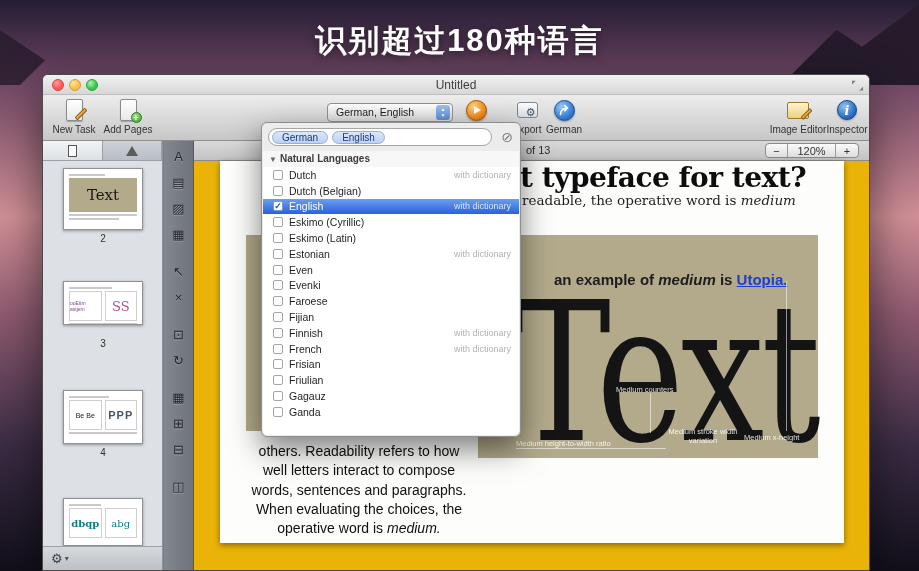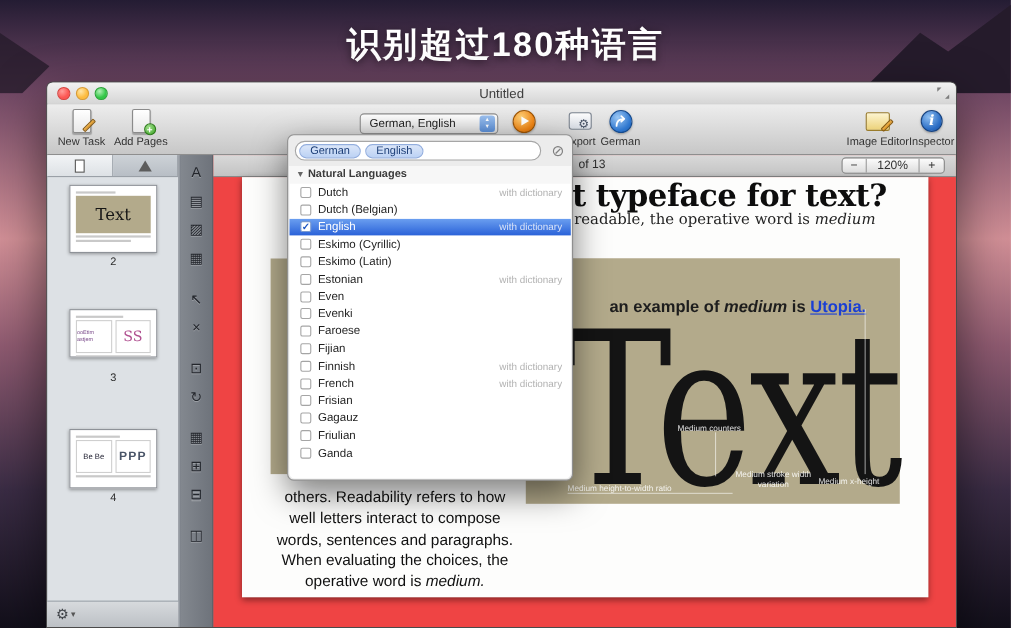--- a/index.html
+++ b/index.html
@@ -85,21 +85,21 @@
     background:linear-gradient(180deg,#d7dadd,#bcc0c5); border-top:1px solid #9aa0a7;
     display:flex; align-items:center; padding-left:8px; gap:2px; color:#3f4348; }
   .gear { font-size:13px; }  .gear-caret { font-size:8px; color:#555; }
 
   .toolstrip { position:absolute; left:121px; top:0; width:30px; bottom:0;
     background:linear-gradient(90deg,#83888f,#6e737b); border-right:1px solid #565a60; }
   .tool { width:24px; height:21px; margin:5px auto 0; color:#23262c; font-size:13px; line-height:21px; text-align:center;
     text-shadow:0 1px 0 rgba(255,255,255,.25); }
   .tool.gap { margin-top:16px; }
 
-  .docarea { position:absolute; left:151px; top:0; right:0; bottom:0; background:#ef4444; }
+  .docarea { position:absolute; left:151px; top:0; right:0; bottom:0; background:#eab308; }
   .docbar { position:absolute; left:0; top:0; right:0; height:20px;
     background:linear-gradient(180deg,#d9d9d9,#c3c3c3); border-bottom:1px solid #8a8a8a; }
   .pageof { position:absolute; left:332px; top:3px; font-size:11px; color:#2e2e2e; }
   .zoomctl { position:absolute; right:10px; top:2px; display:flex; height:15px;
     border:1px solid #8a8a8a; border-radius:4px; overflow:hidden; background:linear-gradient(180deg,#fcfcfc,#dcdcdc); }
   .zseg { font-size:11px; color:#333; line-height:14px; text-align:center; border-right:1px solid #9b9b9b; padding:0 5px; }
   .zseg:last-child { border-right:none; }
 
   .docpage { position:absolute; left:26px; top:20px; width:624px; height:382px; background:#fdfdfc;
     box-shadow:0 2px 6px rgba(0,0,0,.45); }
@@ -267,20 +267,27 @@
         <div class="thumb" style="top:249px;height:54px;">
           <div class="tline" style="width:55%;"></div>
           <div class="mini-row">
             <div class="mini-box" style="font-size:7px;color:#223;">Be Be</div>
             <div class="mini-box" style="font-size:11px;letter-spacing:1px;color:#4a5568;font-weight:bold;">PPP</div>
           </div>
           <div class="tline"></div>
         </div>
         <div class="page-num" style="top:306px;">4</div>
 
+        <div class="thumb" style="top:357px;height:48px;">
+          <div class="tline" style="width:45%;"></div>
+          <div class="mini-row">
+            <div class="mini-box" style="font-size:10px;color:#0b7f86;font-family:'DejaVu Serif',serif;font-weight:bold;">dbqp</div>
+            <div class="mini-box" style="font-size:10px;color:#0b7f86;font-family:'DejaVu Serif',serif;">abg</div>
+          </div>
+        </div>
 
         <div class="sidebar-bottom">
           <span class="gear">⚙</span>
           <span class="gear-caret">▾</span>
         </div>
       </div>
 
       <div class="toolstrip" id="toolstrip">
           <div class="tool">A</div>
           <div class="tool">▤</div>
@@ -417,26 +424,26 @@
             <span class="sp"></span>
             <span class="dict">with dictionary</span>
           </div>
           <div class="lrow">
             <span class="cb"></span>
             <span class="lbl">Frisian</span>
             <span class="sp"></span>
           </div>
           <div class="lrow">
             <span class="cb"></span>
+            <span class="lbl">Friulian</span>
+            <span class="sp"></span>
+          </div>
+          <div class="lrow">
+            <span class="cb"></span>
             <span class="lbl">Gagauz</span>
-            <span class="sp"></span>
-          </div>
-          <div class="lrow">
-            <span class="cb"></span>
-            <span class="lbl">Friulian</span>
             <span class="sp"></span>
           </div>
           <div class="lrow">
             <span class="cb"></span>
             <span class="lbl">Ganda</span>
             <span class="sp"></span>
           </div>
         </div>
     </div>
   </div>

